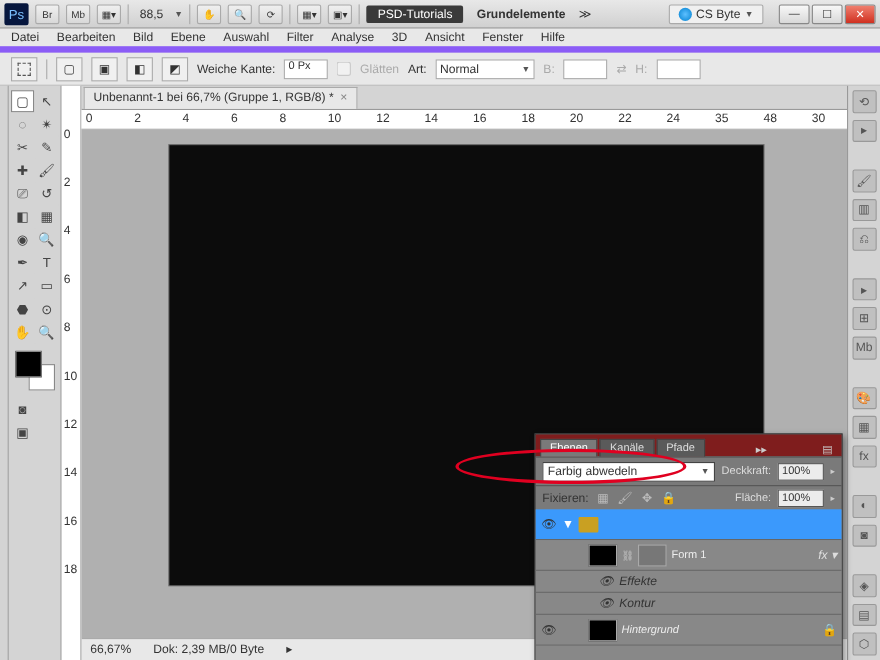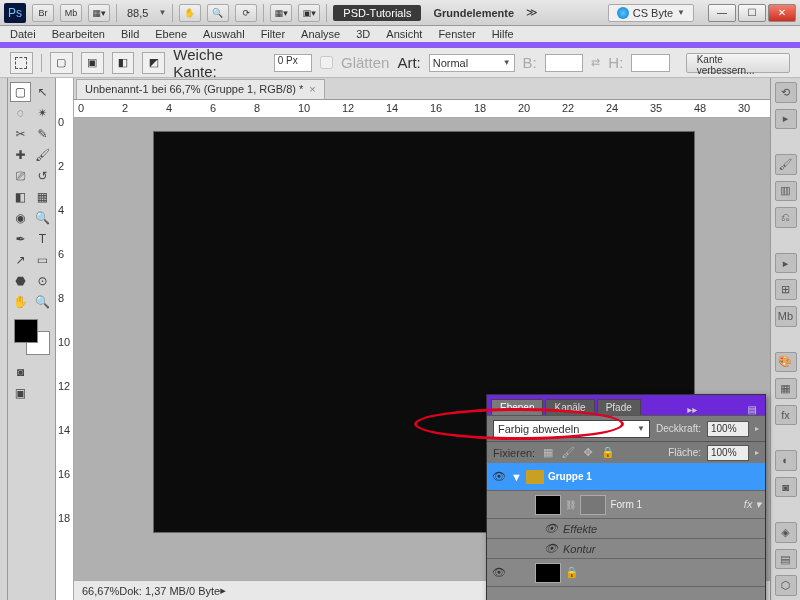--- a/index.html
+++ b/index.html
@@ -15,21 +15,21 @@
 .cslive{display:flex;align-items:center;gap:4px;padding:2px 8px;border:1px solid #aaa;border-radius:2px;background:#f0f0f0}
 .cslive-ico{width:12px;height:12px;border-radius:50%;background:radial-gradient(circle,#5ec0ff,#0080d0)}
 .winbtns{display:flex;gap:2px;margin-left:8px}
 .winbtn{width:28px;height:18px;border:1px solid #888;border-radius:2px;display:flex;align-items:center;justify-content:center;background:linear-gradient(#f8f8f8,#d8d8d8);font-size:10px}
 .winbtn.close{background:linear-gradient(#f08070,#d03020);color:#fff}
 .menubar{height:22px;background:#e8e8e8;display:flex;align-items:center;padding:0 10px;gap:16px;border-bottom:6px solid #8b5cf6}
 .menubar span{cursor:default}
 .optbar{height:30px;background:#e8e8e8;display:flex;align-items:center;padding:0 10px;gap:8px;border-bottom:1px solid #bbb}
 .opt-ico{width:24px;height:22px;border:1px solid #aaa;background:#f0f0f0;display:flex;align-items:center;justify-content:center}
 .opt-sq{width:12px;height:12px;border:1px dashed #555}
-.opt-label{font-size:15px}
+.opt-label{font-size:11px}
 .opt-input{width:40px;height:18px;border:1px solid #aaa;background:#fff;padding:0 3px;font-size:10px}
 .opt-select{width:90px;height:18px;border:1px solid #aaa;background:#fff;padding:0 3px;font-size:10px;display:flex;align-items:center;justify-content:space-between}
 .opt-btn{height:20px;padding:0 10px;border:1px solid #aaa;background:linear-gradient(#f4f4f4,#dcdcdc);border-radius:2px;font-size:10px}
 .workspace{position:relative;height:522px;display:flex}
 .toolbox{width:48px;background:#d4d4d4;border-right:1px solid #999;padding:4px 2px;display:flex;flex-direction:column;gap:1px}
 .toolrow{display:flex;gap:1px}
 .tool{width:21px;height:20px;background:#d4d4d4;border:1px solid transparent;display:flex;align-items:center;justify-content:center;font-size:12px;color:#444}
 .tool.sel{background:#fff;border:1px solid #888}
 .swatch{margin-top:6px;width:36px;height:36px;position:relative;margin-left:4px}
 .swatch .fg{width:24px;height:24px;background:#000;border:1px solid #888;position:absolute;top:0;left:0}
@@ -37,26 +37,26 @@
 .ruler-v{width:18px;background:#fff;border-right:1px solid #aaa;position:relative;font-size:8px}
 .ruler-v div{position:absolute;left:2px}
 .canvas-area{flex:1;display:flex;flex-direction:column;background:#b0b0b0}
 .doc-tab{height:22px;background:#d4d4d4;display:flex;align-items:center;border-bottom:1px solid #999}
 .tab{background:#e8e8e8;height:20px;padding:0 8px;display:flex;align-items:center;gap:6px;border:1px solid #aaa;border-bottom:none;margin-left:2px;font-size:10px}
 .tab .x{color:#888}
 .ruler-h{height:18px;background:#fff;border-bottom:1px solid #aaa;position:relative;font-size:8px;margin-left:0}
 .ruler-h span{position:absolute;top:2px}
 .canvas-wrap{flex:1;position:relative;overflow:hidden}
 .canvas{position:absolute;left:80px;top:14px;width:540px;height:400px;background:#0c0c0c;box-shadow:0 0 0 1px #666}
-.statusbar{height:20px;background:#e8e8e8;border-top:1px solid #aaa;display:flex;align-items:center;padding:0 8px;font-size:10px}
+.statusbar{height:20px;background:#e8e8e8;border-top:1px solid #aaa;display:flex;align-items:center;padding:0 8px;gap:20px;font-size:10px}
 .rightdock{width:30px;background:#d4d4d4;border-left:1px solid #999;display:flex;flex-direction:column;align-items:center;padding:4px 0;gap:6px}
 .dockico{width:22px;height:22px;background:#c0c0c0;border:1px solid #999;border-radius:2px;display:flex;align-items:center;justify-content:center;font-size:11px;color:#555}
 .dockgap{height:14px}
 .layers-panel{position:absolute;right:34px;top:316px;width:280px;background:#6b6b6b;border:1px solid #333;box-shadow:2px 2px 6px rgba(0,0,0,.4)}
-.lp-tabs{height:20px;background:#6d28d9;display:flex;align-items:flex-end;padding:0 4px;gap:2px}
+.lp-tabs{height:20px;background:#7f1d1d;display:flex;align-items:flex-end;padding:0 4px;gap:2px}
 .lp-tab{padding:2px 8px;font-size:10px;color:#ddd;background:#5a5a5a;border:1px solid #444;border-bottom:none}
 .lp-tab.act{background:#7a7a7a;color:#fff}
 .lp-menu{margin-left:auto;color:#ccc;font-size:10px;padding:0 4px}
 .lp-row{height:26px;background:#7a7a7a;display:flex;align-items:center;padding:0 6px;gap:6px;border-top:1px solid #555}
 .lp-select{flex:1;height:18px;background:#fff;border:1px solid #444;padding:0 4px;display:flex;align-items:center;justify-content:space-between;font-size:10px}
 .lp-label{font-size:10px;color:#ddd}
 .lp-pct{width:42px;height:16px;background:#ececec;border:1px solid #555;font-size:10px;padding:0 3px;display:flex;align-items:center}
 .lp-lock{height:22px;background:#7a7a7a;display:flex;align-items:center;padding:0 6px;gap:6px;border-top:1px solid #555;font-size:10px;color:#ddd}
 .lp-lock .ic{width:14px;height:14px;display:inline-flex;align-items:center;justify-content:center;color:#bbb}
 .layer-list{background:#888}
@@ -139,21 +139,20 @@
   <div class="opt-select">
       <span>Normal</span>
       <span class="tri">▼</span>
     </div>
   <span class="opt-label disabled">B:</span>
   <div class="opt-input disabled"></div>
   <span class="disabled">⇄</span>
   <span class="opt-label disabled">H:</span>
   <div class="opt-input disabled"></div>
   <div class="spacer"></div>
-  <div class="opt-btn">Kante verbessern...</div>
 </div>
 
 <div class="workspace">
 
   <div style="width:8px;background:#d4d4d4;border-right:1px solid #999"></div>
 
   <div class="toolbox">
     <div class="toolrow">
         <div class="tool sel">▢</div>
         <div class="tool">↖</div>
@@ -246,21 +245,21 @@
       <span style="left:532px">24</span>
       <span style="left:576px">35</span>
       <span style="left:620px">48</span>
       <span style="left:664px">30</span>
     </div>
     <div class="canvas-wrap">
       <div class="canvas"></div>
     </div>
     <div class="statusbar">
       <span>66,67%</span>
-      <span>Dok: 1,37 MB/0 Byte</span>
+      <span>Dok: 2,39 MB/0 Byte</span>
       <span>▸</span>
     </div>
   </div>
 
   <div class="rightdock">
     <div class="dockico">⟲</div>
     <div class="dockico">▸</div>
     <div class="dockgap"></div>
     <div class="dockico">🖌</div>
     <div class="dockico">▥</div>
@@ -308,21 +307,20 @@
       <div class="spacer"></div>
       <span class="lp-label">Fläche:</span>
       <div class="lp-pct">100%</div>
       <span class="tri" style="color:#ccc">▸</span>
     </div>
     <div class="layer-list">
       <div class="layer group">
         <span class="eye">👁</span>
         <span style="color:#fff">▼</span>
         <div class="folder"></div>
-        <span class="layer-name">Gruppe 1</span>
       </div>
       <div class="layer sub">
         <span class="eye" style="visibility:hidden">👁</span>
         <div class="thumb"></div>
         <span style="color:#ccc;font-size:9px">⛓</span>
         <div class="thumb" style="background:#777"></div>
         <span class="layer-name">Form 1</span>
         <span style="color:#ddd;font-style:italic">fx ▾</span>
       </div>
       <div class="layer fx">
@@ -330,20 +328,21 @@
         <span>Effekte</span>
       </div>
       <div class="layer fx">
         <span class="eye">👁</span>
         <span>Kontur</span>
       </div>
       <div class="layer sub" style="padding-left:4px">
         <span class="eye">👁</span>
         <div style="width:20px"></div>
         <div class="thumb"></div>
+        <span class="layer-name" style="font-style:italic">Hintergrund</span>
         <span style="color:#ccc">🔒</span>
       </div>
       <div style="height:30px;background:#888"></div>
     </div>
 
   </div>
 
   <div class="ellipse" style="left:414px;top:330px;width:210px;height:32px"></div>
 
 </div>

